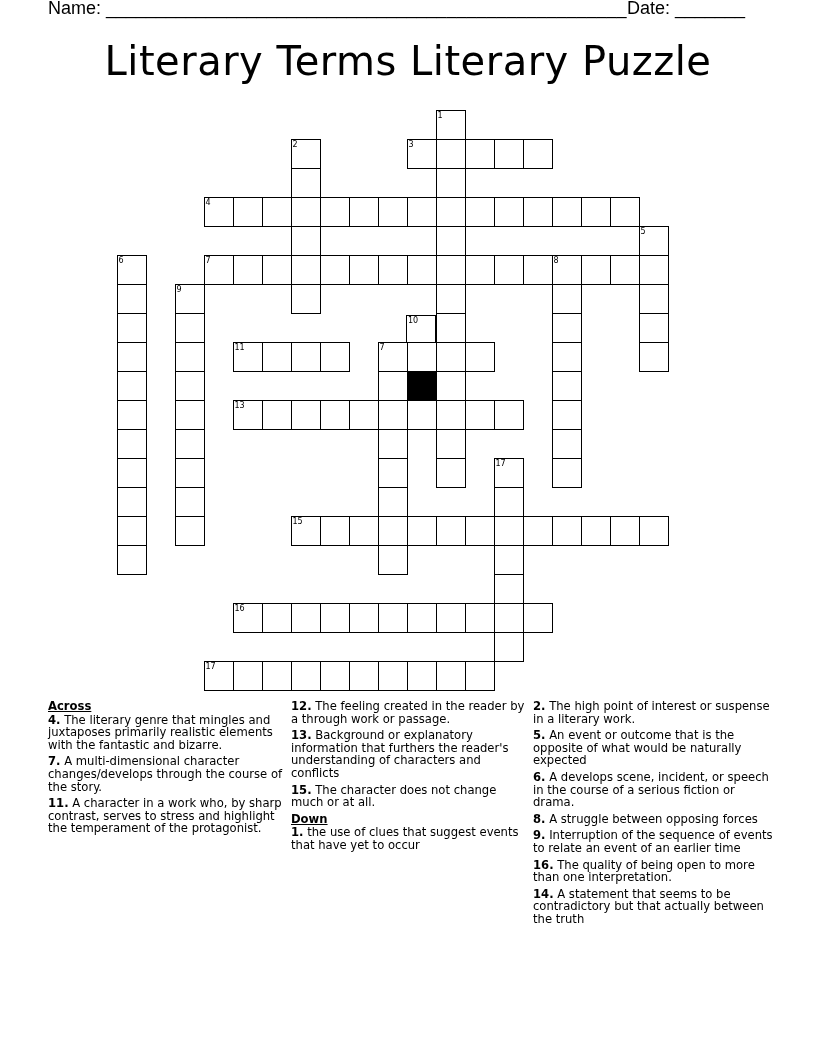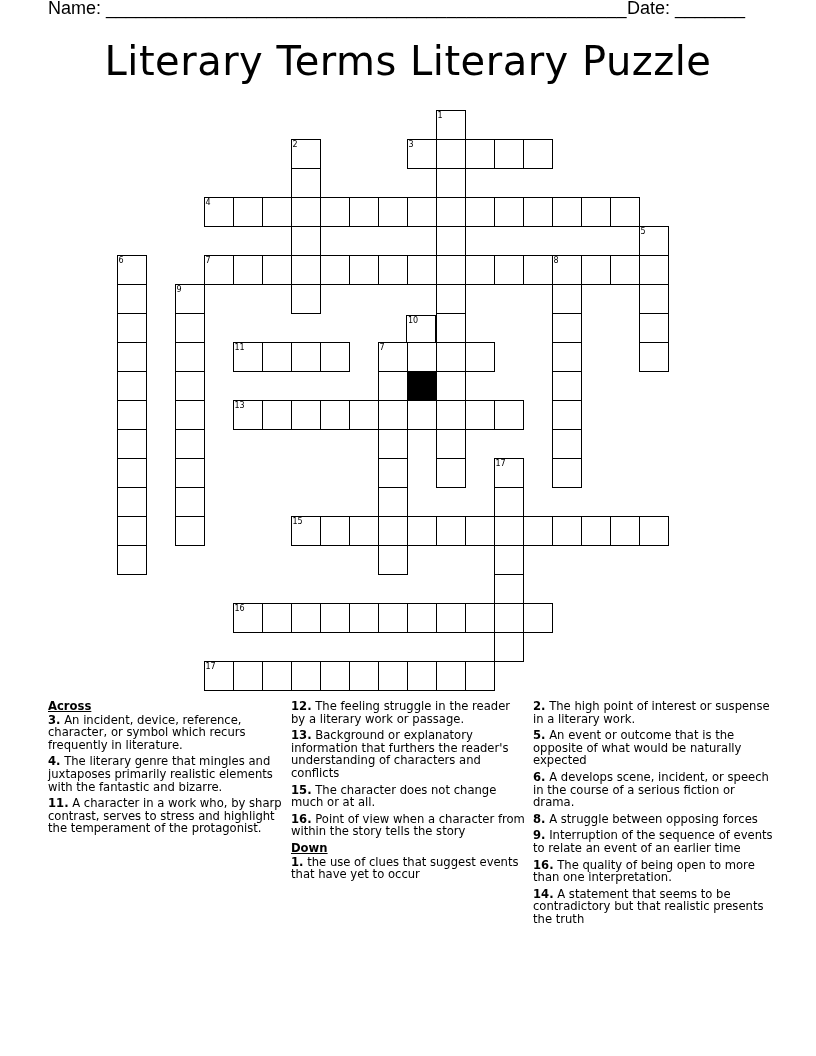--- a/index.html
+++ b/index.html
@@ -203,35 +203,34 @@
     <div class="cell" style="left: 349px; top: 661px; width: 30px; height: 30px;"></div>
     <div class="cell" style="left: 378px; top: 661px; width: 30px; height: 30px;"></div>
     <div class="cell" style="left: 407px; top: 661px; width: 30px; height: 30px;"></div>
     <div class="cell" style="left: 436px; top: 661px; width: 30px; height: 30px;"></div>
     <div class="cell" style="left: 465px; top: 661px; width: 30px; height: 30px;"></div>
     <div class="cell black" style="left: 407px; top: 371px; width: 30px; height: 30px;"></div>
   </div>
 
 <div class="clues" id="col1">
   <div class="section-head">Across</div>
-  <div class="clue"><b>3.</b> <span>An incident, device, reference, character, or symbol which recurs frequently in literature.</span></div>
   <div class="clue"><b>4.</b> <span>The literary genre that mingles and juxtaposes primarily realistic elements with the fantastic and bizarre.</span></div>
+  <div class="clue"><b>7.</b> <span>A multi-dimensional character changes/develops through the course of the story.</span></div>
   <div class="clue"><b>11.</b> <span>A character in a work who, by sharp contrast, serves to stress and highlight the temperament of the protagonist.</span></div>
 </div>
 
 <div class="clues" id="col2">
-  <div class="clue"><b>12.</b> <span>The feeling struggle in the reader by a literary work or passage.</span></div>
+  <div class="clue"><b>12.</b> <span>The feeling created in the reader by a through work or passage.</span></div>
   <div class="clue"><b>13.</b> <span>Background or explanatory information that furthers the reader's understanding of characters and conflicts</span></div>
   <div class="clue"><b>15.</b> <span>The character does not change much or at all.</span></div>
-  <div class="clue"><b>16.</b> <span>Point of view when a character from within the story tells the story</span></div>
   <div class="section-head">Down</div>
   <div class="clue"><b>1.</b> <span>the use of clues that suggest events that have yet to occur</span></div>
 </div>
 
 <div class="clues" id="col3">
   <div class="clue"><b>2.</b> <span>The high point of interest or suspense in a literary work.</span></div>
   <div class="clue"><b>5.</b> <span>An event or outcome that is the opposite of what would be naturally expected</span></div>
   <div class="clue"><b>6.</b> <span>A develops scene, incident, or speech in the course of a serious fiction or drama.</span></div>
   <div class="clue"><b>8.</b> <span>A struggle between opposing forces</span></div>
   <div class="clue"><b>9.</b> <span>Interruption of the sequence of events to relate an event of an earlier time</span></div>
   <div class="clue"><b>16.</b> <span>The quality of being open to more than one interpretation.</span></div>
-  <div class="clue"><b>14.</b> <span>A statement that seems to be contradictory but that realistic presents the truth</span></div>
+  <div class="clue"><b>14.</b> <span>A statement that seems to be contradictory but that actually between the truth</span></div>
 </div>
 
 </body></html>

